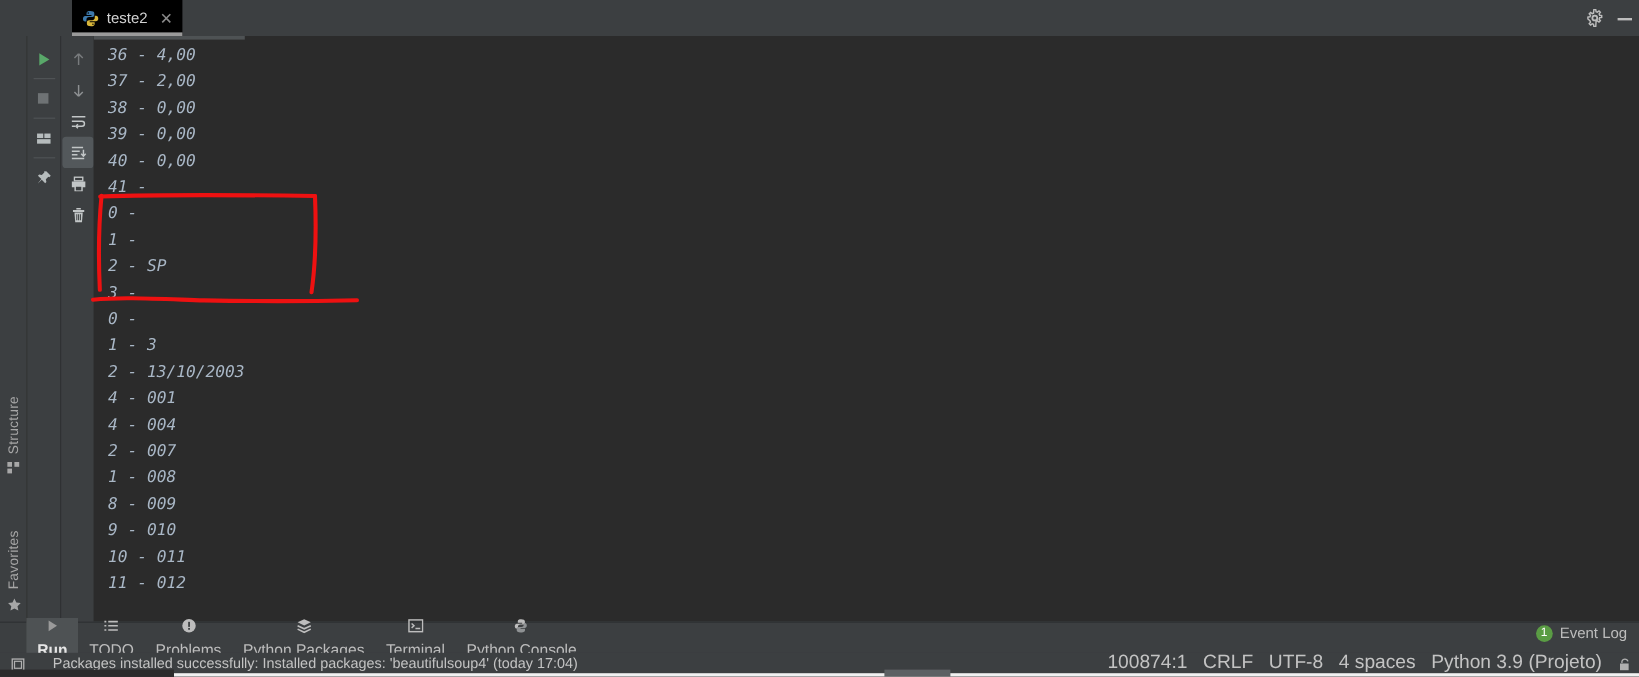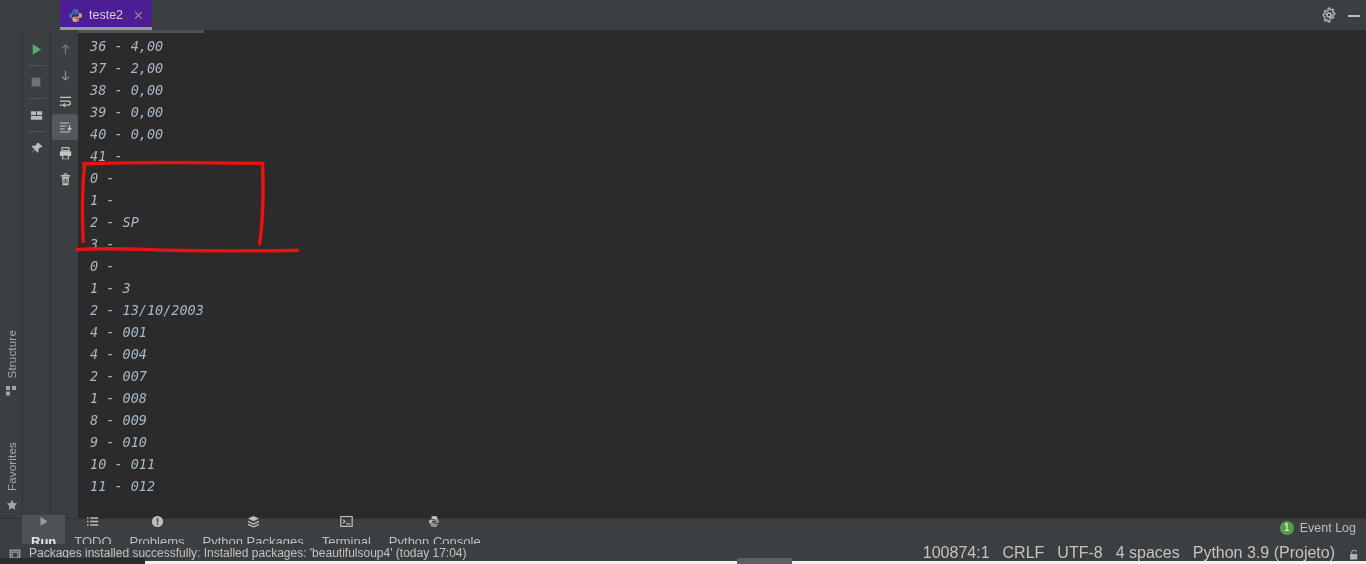--- a/index.html
+++ b/index.html
@@ -18,21 +18,21 @@
   }
   .run-label {
     position: absolute; left: 28px; top: 7px;
     font-size: 12.5px; color: #bbbbbb; margin-top: 45px;
   }
   .tab-strip {
     position: absolute; left: 60px; top: 0; height: 30px;
   }
   .config-tab {
     position: relative; display: flex; align-items: center; height: 30px;
-    padding: 0 6px 0 8px; background: #4c1d95;
+    padding: 0 6px 0 8px; background: #000000;
   }
   .config-tab .tab-underline {
     position: absolute; left: 0; bottom: 0; width: 100%; height: 3px;
     background: #9a9a9a;
   }
   .py-icon { width: 15px; height: 15px; position: relative; margin-right: 6px; }
   .tab-title { font-size: 12.5px; color: #d3d3d3; }
   .tab-close {
     margin-left: 8px; font-size: 13px; color: #8a8a8a; line-height: 1;
     padding: 0 2px; cursor: default;
@@ -115,21 +115,21 @@
     width: 14px; height: 14px; border-radius: 50%; background: #5a9c44;
     color: #fff; font-size: 10px; line-height: 14px; text-align: center;
     font-family: "Liberation Sans", sans-serif;
   }
 
   
   .status-bar {
     position: absolute; left: 0; top: 544px; width: 1366px; height: 18px;
     background: #3c3f41; display: flex; align-items: center;
   }
-  .status-msg { font-size: 12px; color: #c3c3c3; margin-left: 8px; }
+  .status-msg { font-size: 12px; color: #c3c3c3; margin-left: 23px; }
   .st-ico { width: 12px; height: 12px; margin-left: 9px; }
   .status-right {
     position: absolute; right: 6px; top: 544px; height: 18px;
     display: flex; align-items: center; gap: 13px;
     font-size: 16px; color: #c3c3c3;
   }
   .lock-ico { width: 12px; height: 13px; }
 
   
   .win-edge { position: absolute; left: 0; top: 562px; width: 1366px; height: 2px; background: #2b2b2b; }

